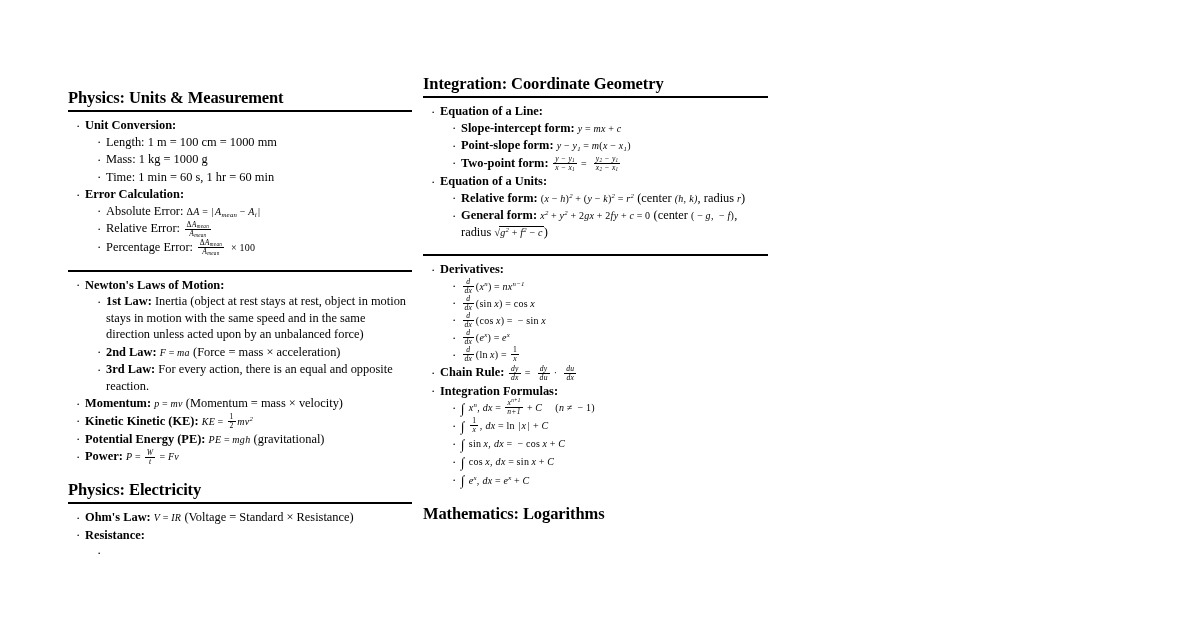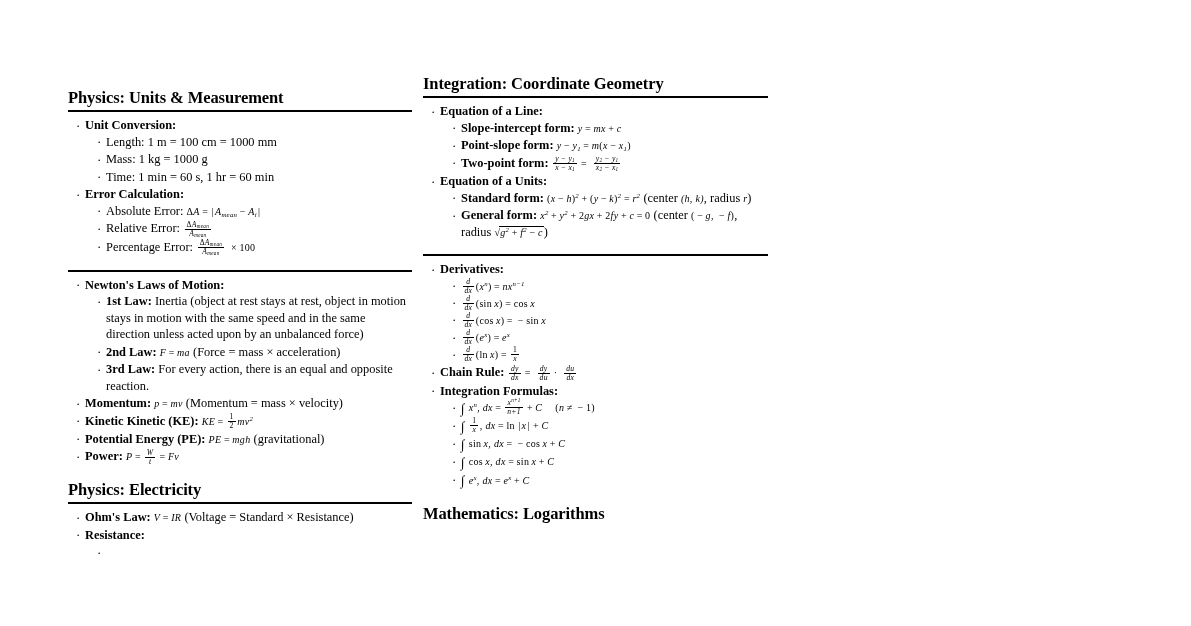--- a/index.html
+++ b/index.html
@@ -300,21 +300,21 @@
                   <span class="frac"><span class="fnum">y<sub>2</sub><span class="op">−</span>y<sub>1</sub></span><span class="fden">x<sub>2</sub><span class="op">−</span>x<sub>1</sub></span></span>
                 </span>
               </li>
             </ul>
           </li>
 
           <li class="item">
             <span class="lbl">Equation of a Units:</span>
             <ul class="lvl2">
               <li class="item">
-                <span class="lbl">Standard form:</span>
+                <span class="lbl">Relative form:</span>
                 <span class="m"><span class="paren">(</span>x<span class="op">−</span>h<span class="paren">)</span><sup>2</sup><span class="op">+</span><span class="paren">(</span>y<span class="op">−</span>k<span class="paren">)</span><sup>2</sup><span class="op">=</span>r<sup>2</sup></span>
                 <span>(center <span class="m">(h, k)</span>,</span>
                 <span>radius</span><span class="m">&nbsp;r</span><span class="txt">)</span>
               </li>
               <li class="item">
                 <span class="lbl">General form:</span>
                 <span class="m">x<sup>2</sup><span class="op">+</span>y<sup>2</sup><span class="op">+</span><span class="num">2</span>gx<span class="op">+</span><span class="num">2</span>fy<span class="op">+</span>c<span class="op">=</span><span class="num">0</span></span>
                 <span>(center <span class="m"><span class="paren">(</span><span class="op">−</span>g, <span class="op">−</span>f<span class="paren">)</span></span></span><span>, radius</span>
                 <span class="m sqrt"><span class="rad">√</span><span class="radicand">g<sup>2</sup><span class="op">+</span>f<sup>2</sup><span class="op">−</span>c</span></span><span class="txt">)</span>
               </li>

